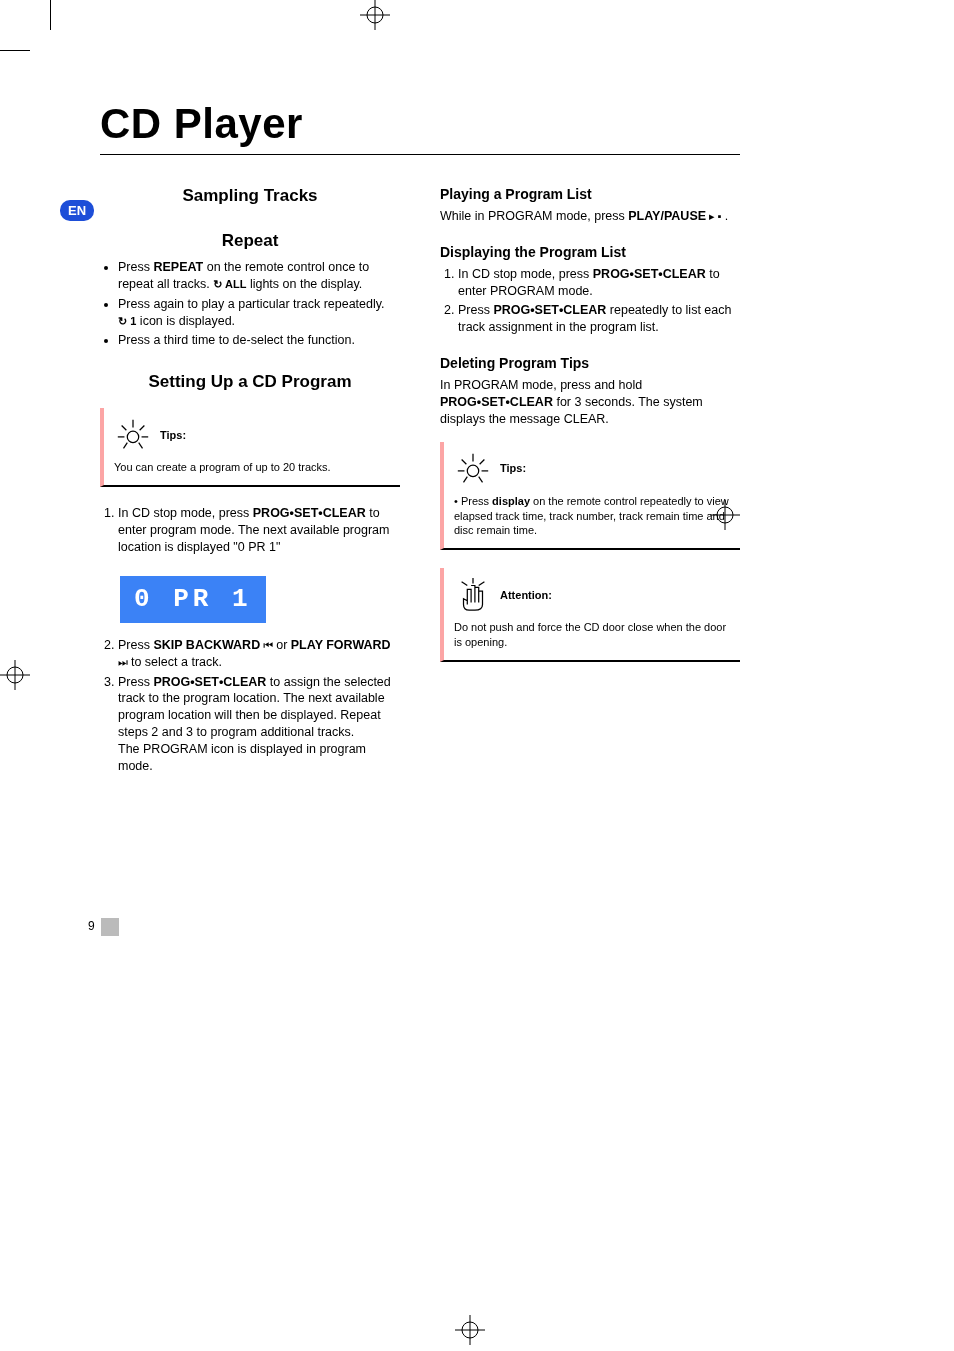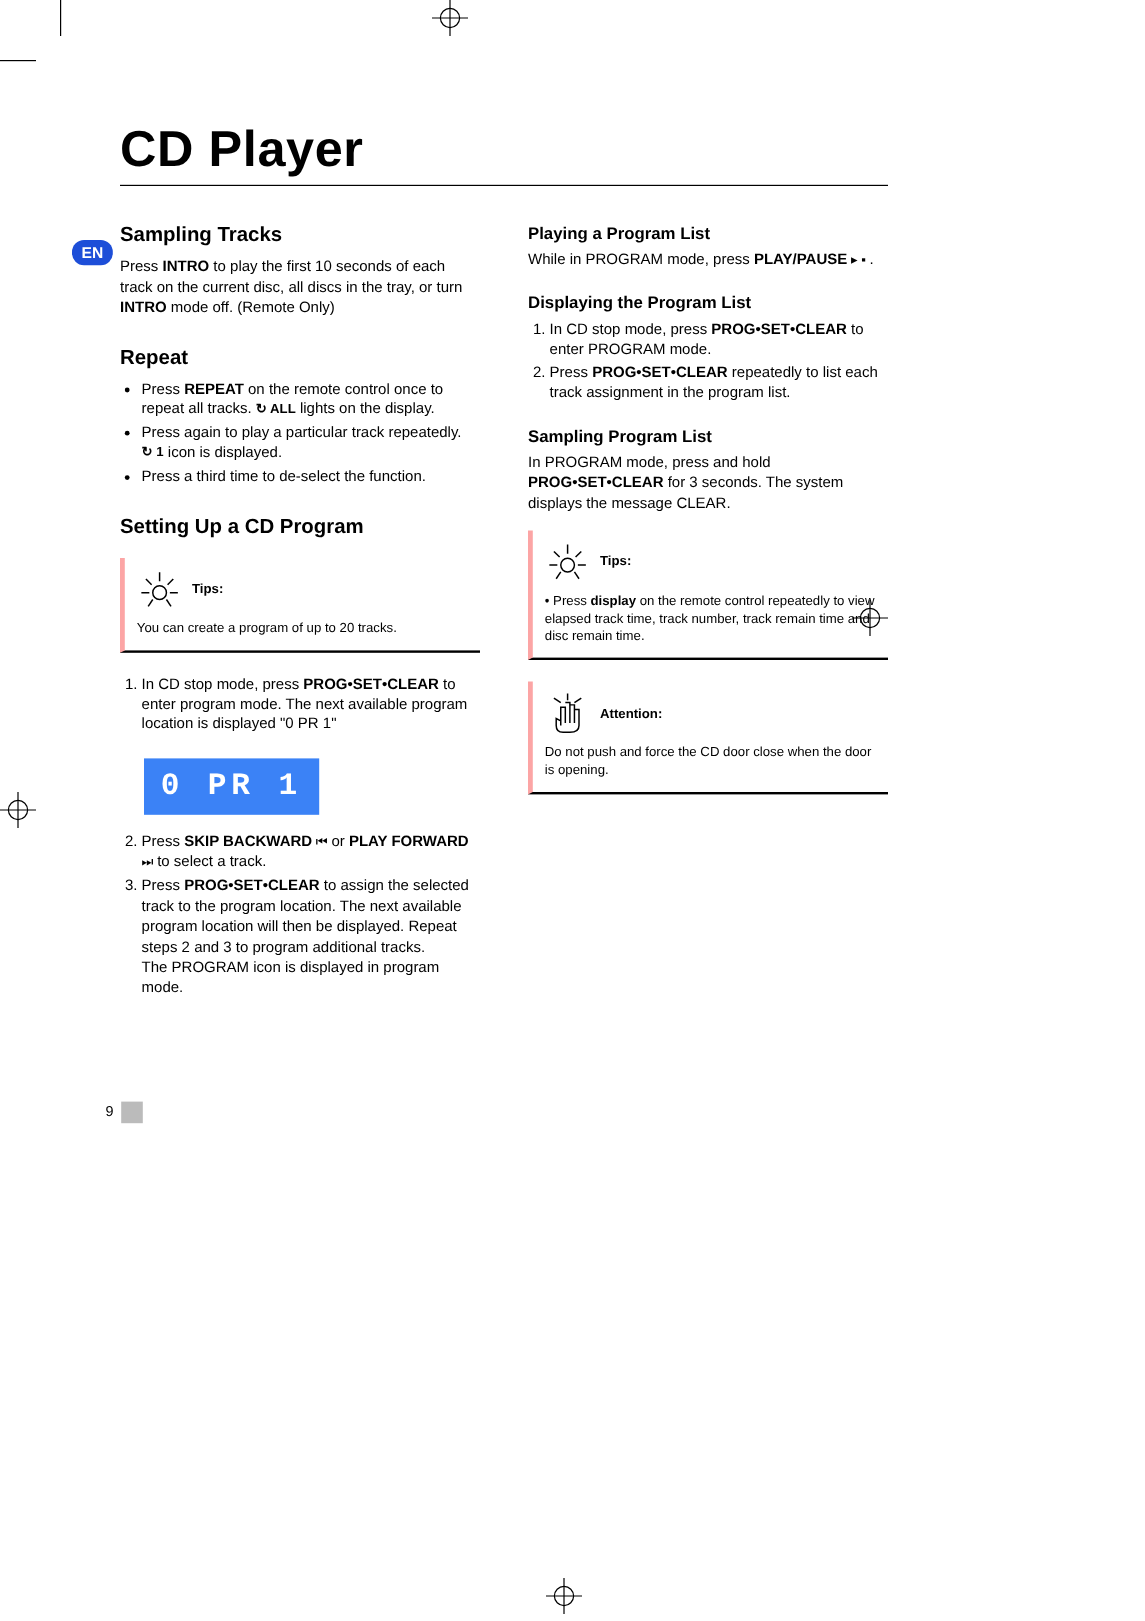--- a/index.html
+++ b/index.html
@@ -56,20 +56,21 @@
   .cols {
     display: flex;
     gap: 40px;
   }
   .col { flex: 1; font-size: 12.5px; line-height: 1.35; }
   .col .h2 {
     font-size: 17px;
     font-weight: 700;
     margin-top: 0;
     margin-bottom: 6px;
+    text-align: center;
   }
   .col .h2.gap-top { margin-top:22px; }
   .col .h3 {
     font-size: 14px;
     font-weight: 700;
     margin-top: 18px;
     margin-bottom: 4px;
   }
   .col p { margin-bottom: 10px; }
   .col ul { list-style: disc; padding-left: 18px; margin-bottom:10px;}
@@ -160,23 +161,20 @@
 <div class="page">
   <h1 class="title">CD Player</h1>
   <hr class="title-rule">
 
   <div class="lang-badge">EN</div>
 
   <div class="cols">
 
     <div class="col">
       <div class="h2">Sampling Tracks</div>
-      <p>
-        <span>Press </span><span class="strong">INTRO</span><span> to play the first 10 seconds of each track on the current disc, all discs in the tray, or turn </span><span class="strong">INTRO</span><span> mode off.  (Remote Only)</span>
-      </p>
 
       <div class="h2 gap-top">Repeat</div>
       <ul>
         <li>
           <span>Press </span><span class="strong">REPEAT</span><span> on the remote control once to repeat all tracks.  </span><span class="inline-icon repeat-all">↻ ALL</span><span>  lights on the display.</span>
         </li>
         <li>
           <span>Press again to play a particular track repeatedly.  </span><span class="inline-icon repeat-all">↻ 1</span><span>  icon is displayed.</span>
         </li>
         <li>Press a third time to de-select the function.</li>
@@ -233,21 +231,21 @@
       <div class="h3">Displaying the Program List</div>
       <ol>
         <li>
           <span>In CD stop mode, press </span><span class="strong">PROG•SET•CLEAR</span><span> to enter PROGRAM mode.</span>
         </li>
         <li>
           <span>Press </span><span class="strong">PROG•SET•CLEAR</span><span> repeatedly to list each track assignment in the program list.</span>
         </li>
       </ol>
 
-      <div class="h3">Sampling Program List</div>
+      <div class="h3">Deleting Program Tips</div>
       <p>
         <span>In PROGRAM mode, press and hold </span><span class="strong">PROG•SET•CLEAR</span><span> for 3 seconds.  The system displays the message CLEAR.</span>
       </p>
 
       <div class="tipbox">
         <div class="tip-head-row">
           <span class="sun-icon">
             <svg viewBox="0 0 40 40">
                 <g stroke="#000" stroke-width="1.3" fill="none">
                   <circle cx="20" cy="22" r="6"></circle>

